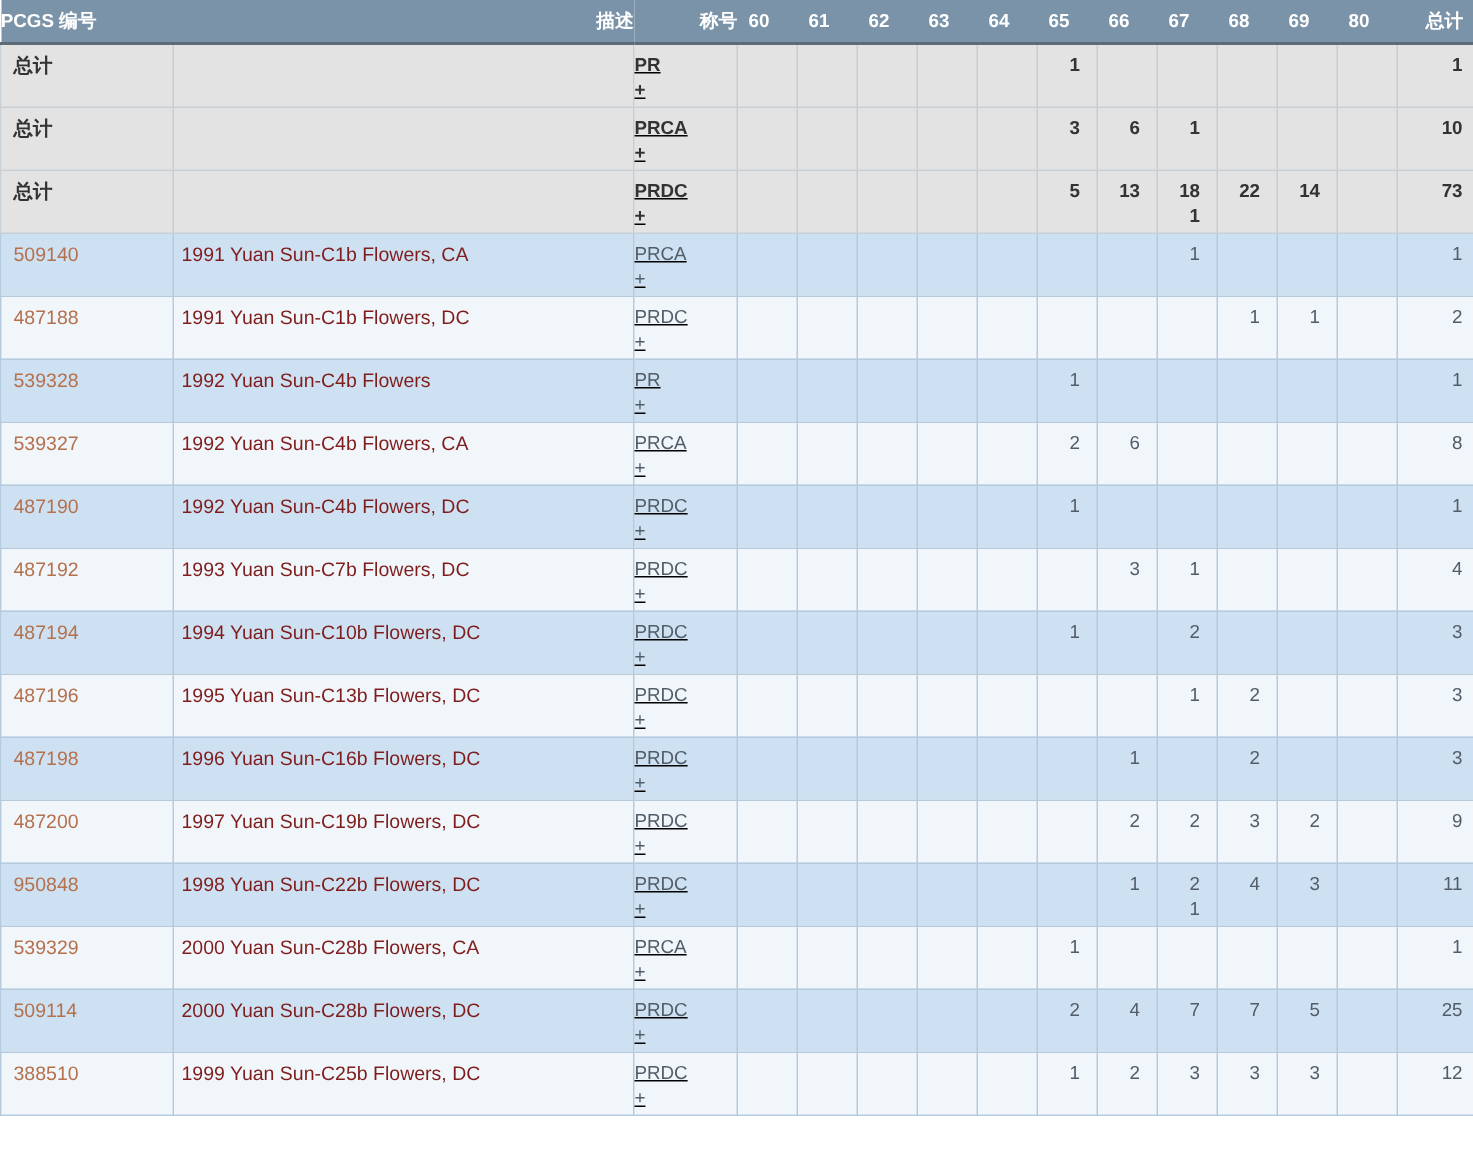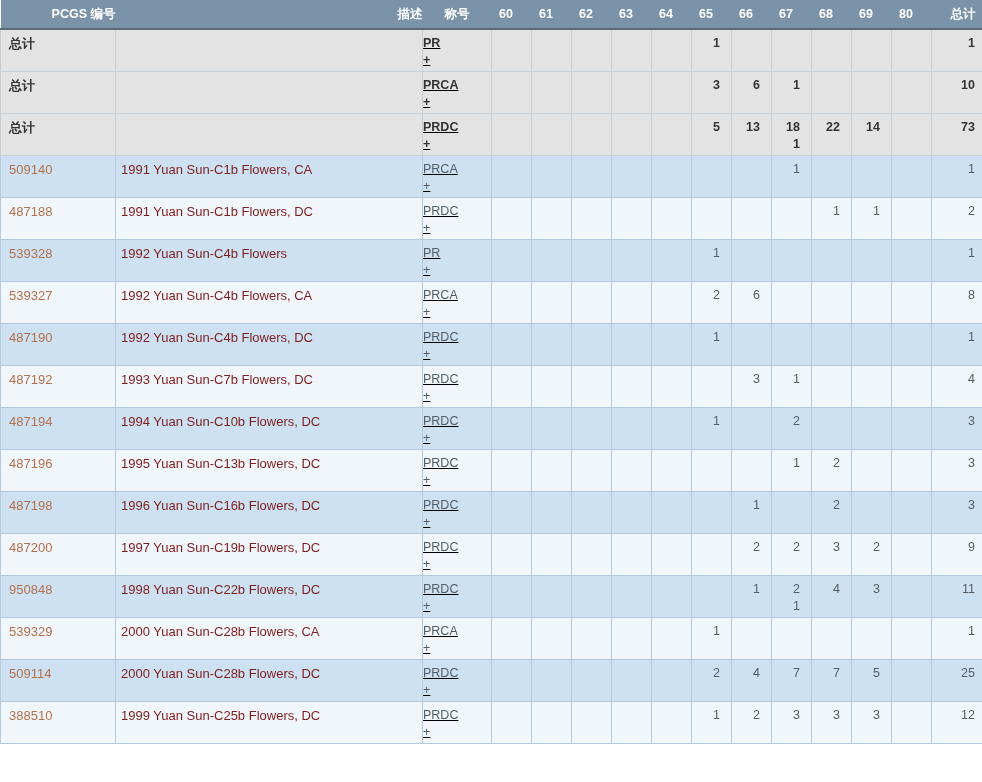--- a/index.html
+++ b/index.html
@@ -14,23 +14,23 @@
     padding:0 18px 0 11px;
   }
   .title { color:#ffffff; font-size:14px; font-weight:bold; }
   .photograde { color:#c7d9e8; font-size:13px; text-decoration:none; cursor:pointer; }
 
   table.pop { border-collapse:collapse; table-layout:fixed; width:982px; }
   thead th {
     background:#7b93a8; color:#ffffff; height:29px; padding:0;
     font-size:12.5px; font-weight:bold; border-bottom:2px solid #5c6b77;
   }
-  th.h-no    { text-align:right;  padding-left:12px; }
+  th.h-no    { text-align:left;  padding-left:0; }
   th.h-desc  { text-align:right;  padding-left:5px; }
-  th.h-desig { text-align:center; }
+  th.h-desig { text-align:right; }
   th.h-grade { text-align:center; padding-right:11px; }
   th.h-total { text-align:right; padding-right:7px; }
 
   tbody td { height:42px; padding:0; vertical-align:top; font-size:12.5px; }
   tr.total td { background:#e3e3e3; border:1px solid #c7ced4; border-top-color:#eef0f1; }
   tr.data  td { border:1px solid #b6cade; border-top-color:#dfe9f2; }
   tr.data.alt-a td { background:#cde1f2; }
   tr.data.alt-b td { background:#f1f6fb; }
 
   td .l1, td .l2 { line-height:17px; min-height:17px; }

